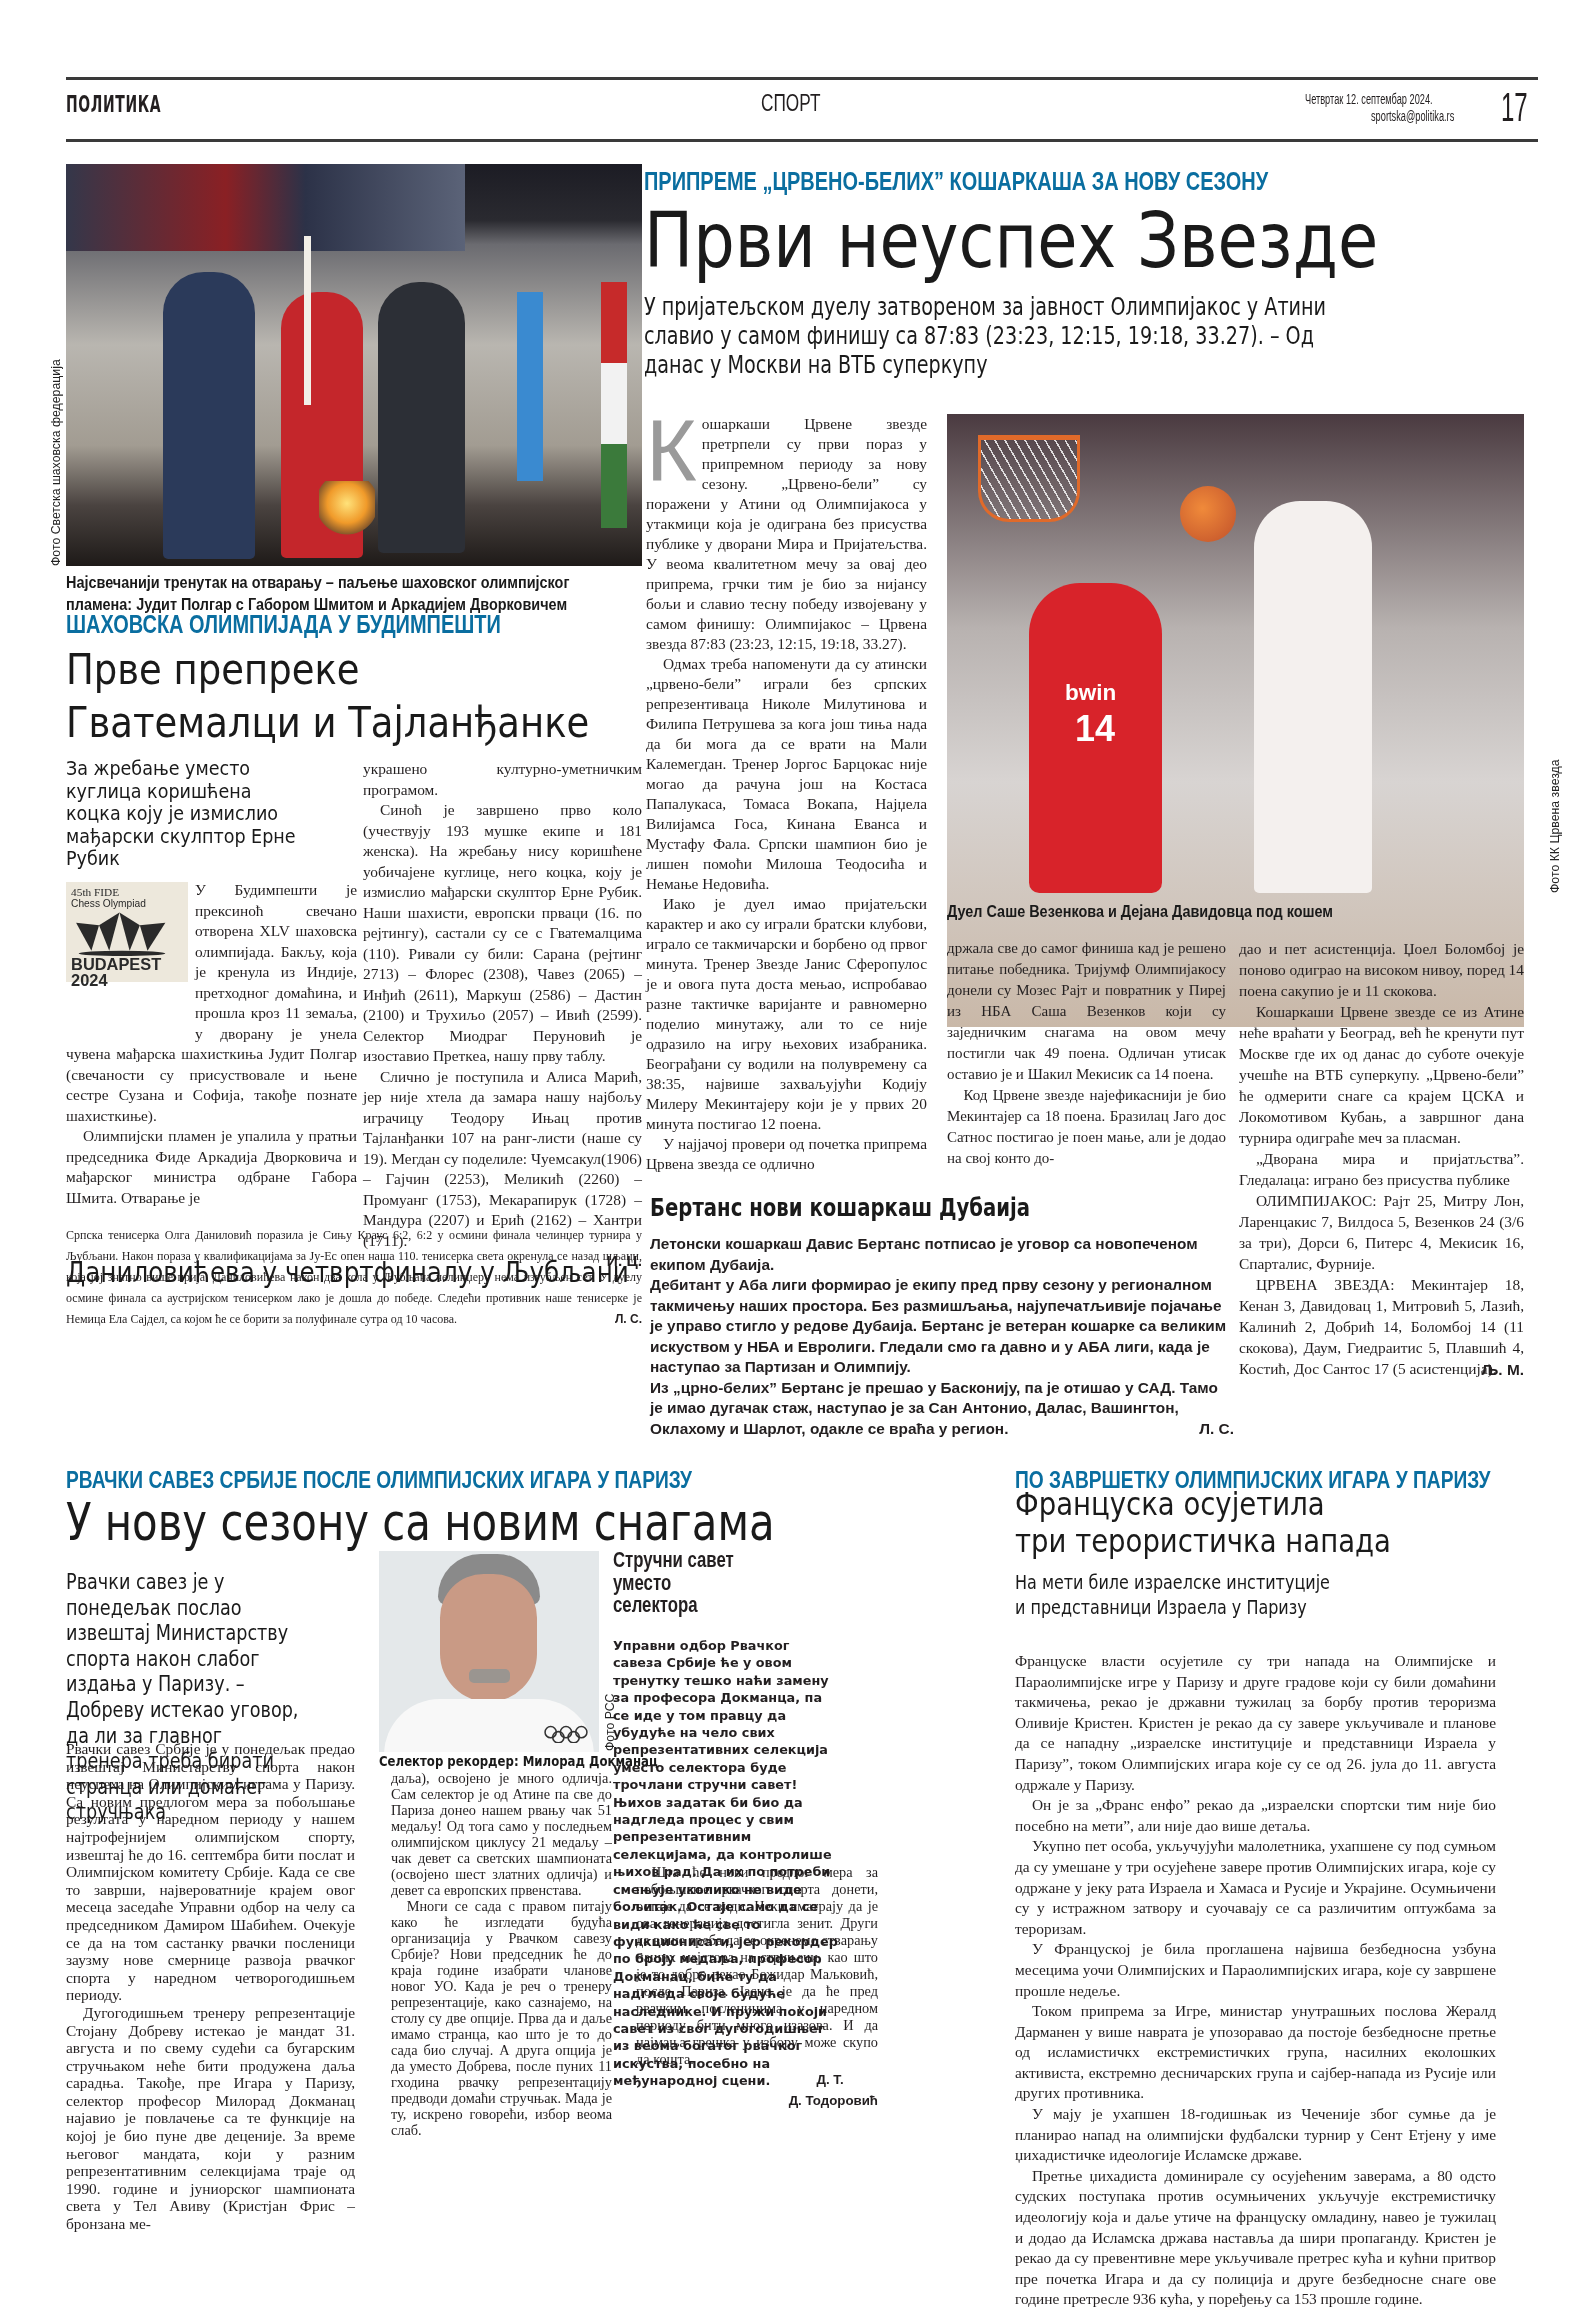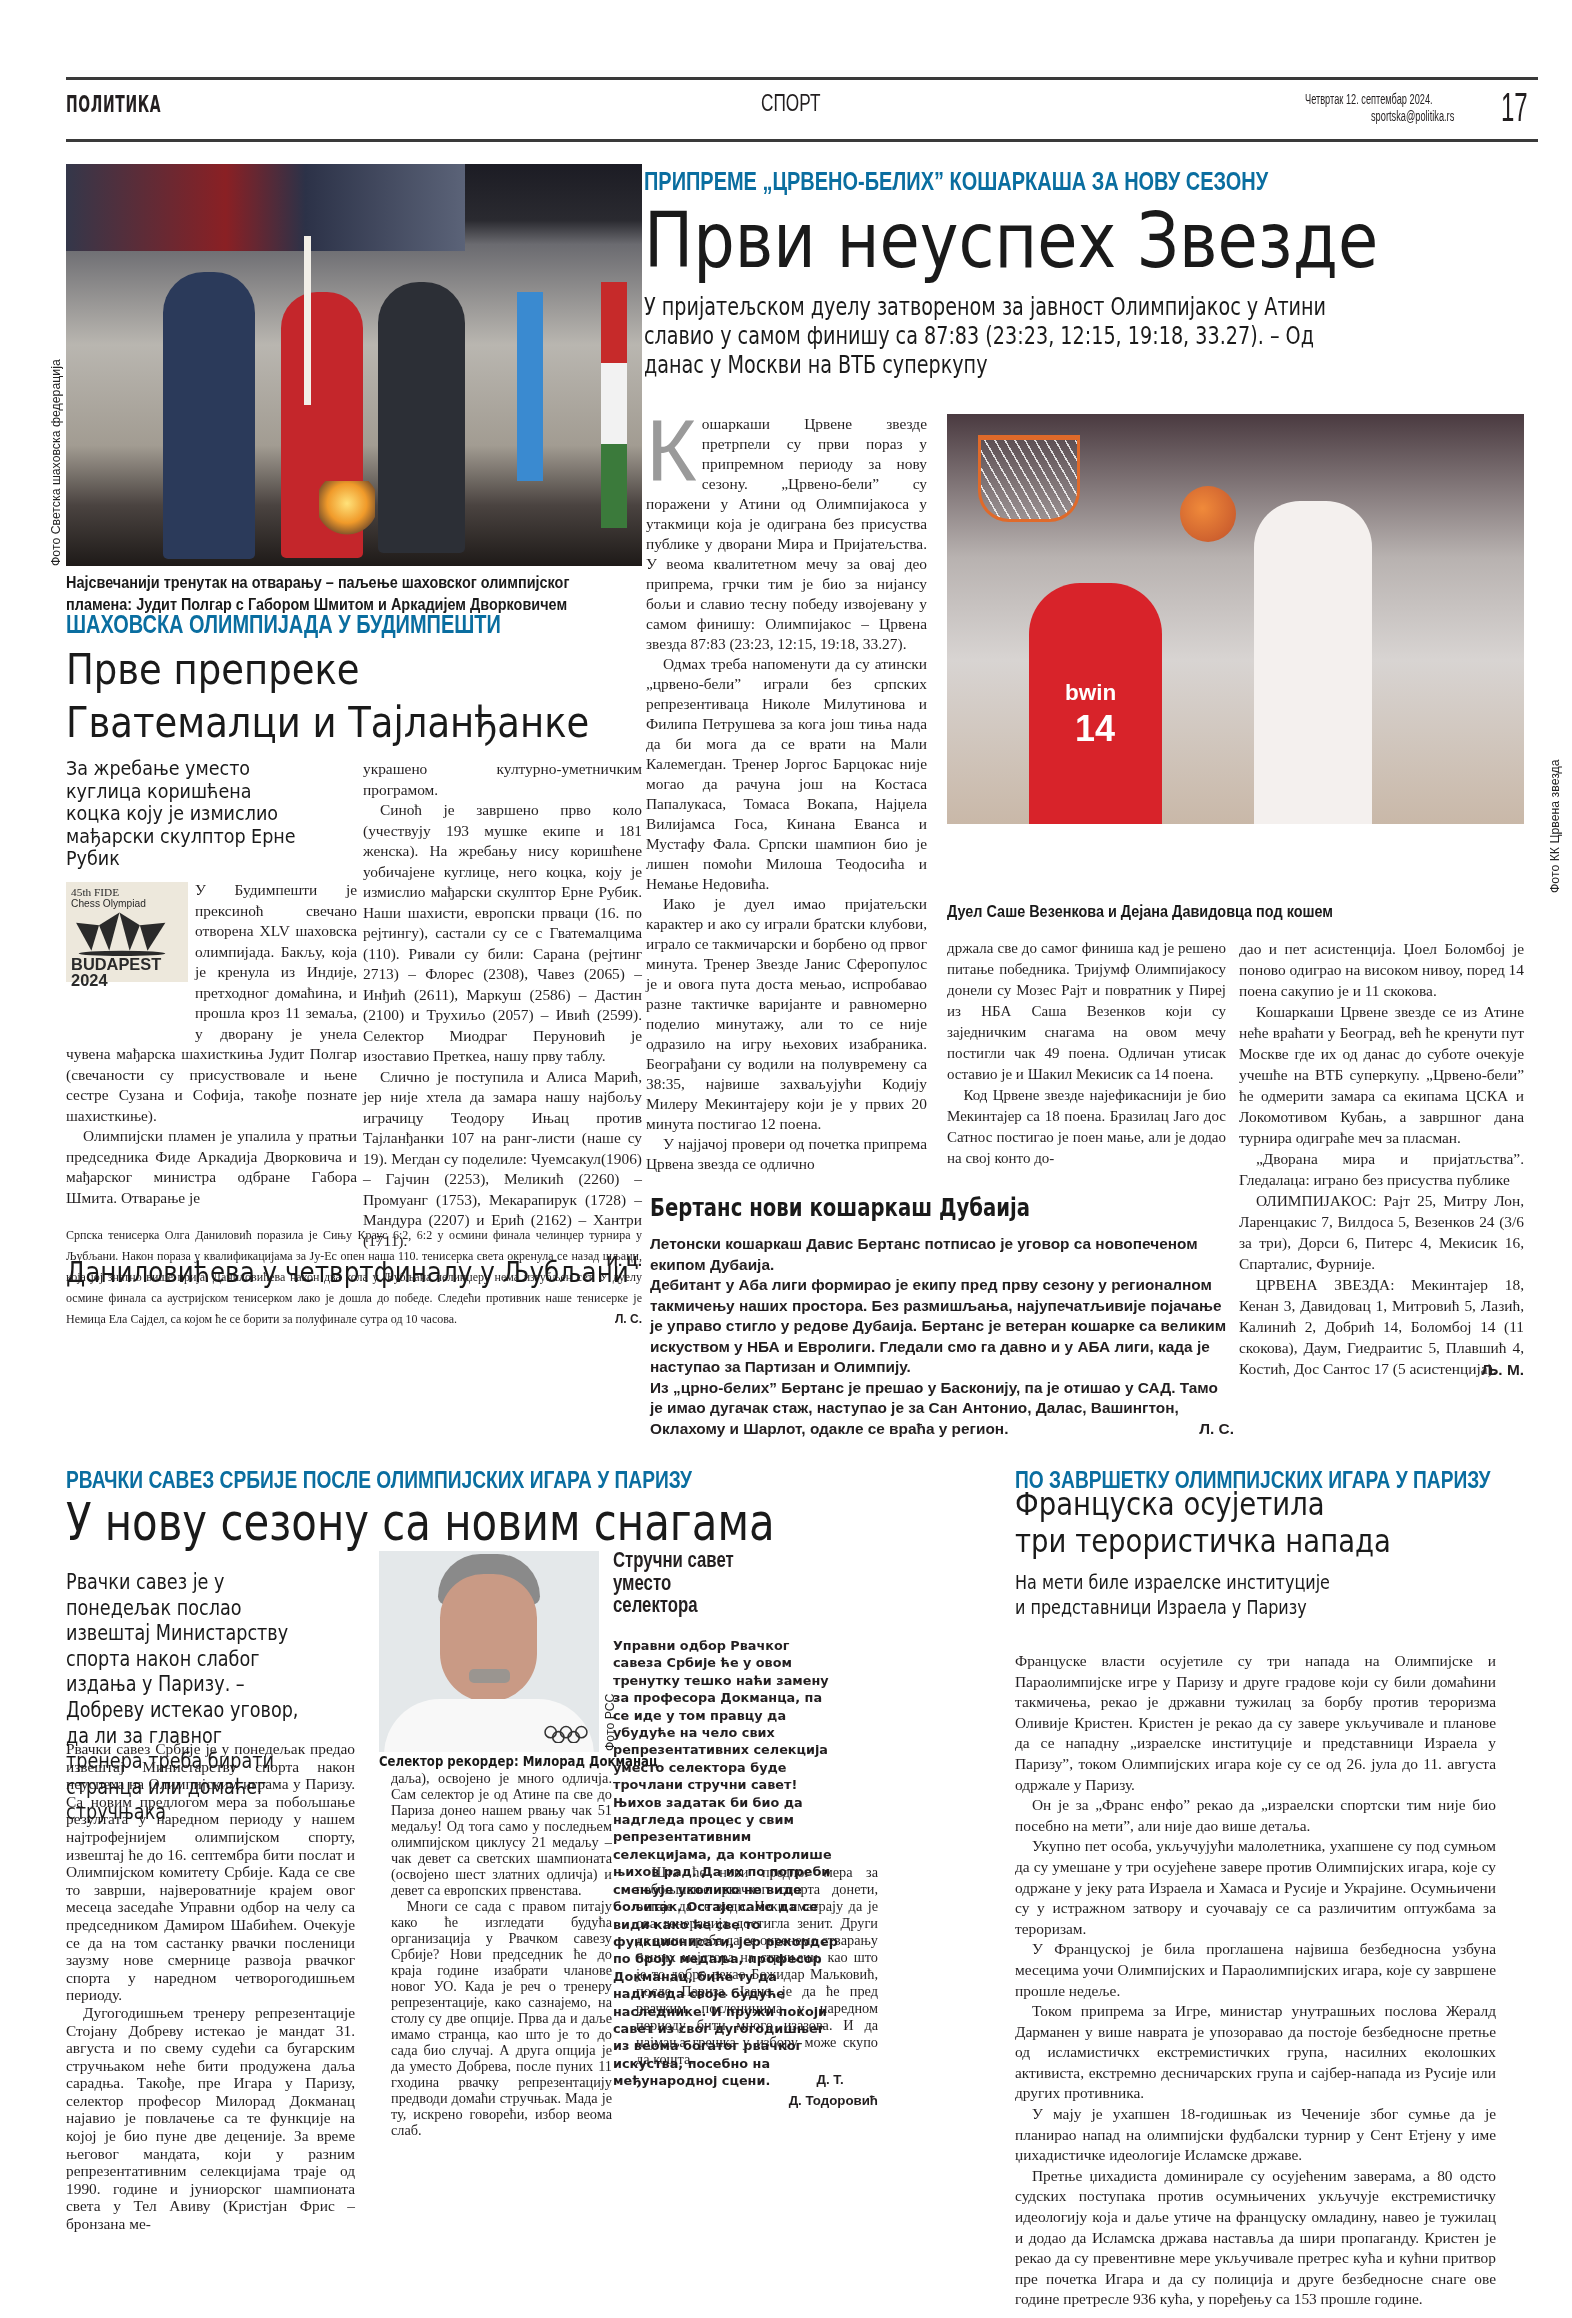--- a/index.html
+++ b/index.html
@@ -86,39 +86,39 @@
 <div class="abs dek" style="left:644px;top:292px;width:901px;font-size:24.6px;line-height:29px;transform:scaleX(0.78);transform-origin:left top;">У пријатељском дуелу затвореном за јавност Олимпијакос у Атини славио у самом финишу са 87:83 (23:23, 12:15, 19:18, 33.27). – Од данас у Москви на ВТБ суперкупу</div>
 
 <div class="abs body" style="left:646px;top:414px;width:281px;font-size:15.4px;line-height:20px;">
   <span class="abs" style="position:relative;float:left;font-family:'Liberation Sans',sans-serif;font-size:87px;line-height:72px;color:#9a9a9a;margin:1px 5.1px 0 0;height:77px;">К</span>
   <p class="noindent">ошаркаши Црвене звезде претрпели су први пораз у припремном периоду за нову сезону. „Црвено-бели” су поражени у Атини од Олимпијакоса у утакмици која је одиграна без присуства публике у дворани Мира и Пријатељства. У веома квалитетном мечу за овај део припрема, грчки тим је био за нијансу бољи и славио тесну победу извојевану у самом финишу: Олимпијакос – Црвена звезда 87:83 (23:23, 12:15, 19:18, 33.27).</p>
   <p>Одмах треба напоменути да су атински „црвено-бели” играли без српских репрезентиваца Николе Милутинова и Филипа Петрушева за кога још тиња нада да би мога да се врати на Мали Калемегдан. Тренер Јоргос Барцокас није могао да рачуна још на Костаса Папалукаса, Томаса Вокапа, Најџела Вилијамса Госа, Кинана Еванса и Мустафу Фала. Српски шампион био је лишен помоћи Милоша Теодосића и Немање Недовића.</p>
   <p>Иако је дуел имао пријатељски карактер и ако су играли братски клубови, играло се такмичарски и борбено од првог минута. Тренер Звезде Јанис Сферопулос је и овога пута доста мењао, испробавао разне тактичке варијанте и равномерно поделио минутажу, али то се није одразило на игру њехових изабраника. Београђани су водили на полувремену са 38:35, највише захваљујући Кодију Милеру Мекинтајеру који је у првих 20 минута постигао 12 поена.</p>
   <p>У најјачој провери од почетка припрема Црвена звезда се одлично</p>
 </div>
 
-<div class="photo" style="left:947px;top:414px;width:577px;height:410px;background:linear-gradient(180deg,#4a3a40 0%,#b8b2b0 35%,#d8d4d2 60%,#c9b8a8 100%);">
+<div class="photo" style="left:947px;top:414px;width:577px;height:613px;background:linear-gradient(180deg,#4a3a40 0%,#b8b2b0 35%,#d8d4d2 60%,#c9b8a8 100%);">
   <div style="position:absolute;left:31px;top:20.5px;width:102px;height:87px;border:3.1px solid #e06a2a;border-top-width:5.1px;border-radius:0 0 31px 31px;background:repeating-linear-gradient(60deg,transparent 0 7.2px,rgba(255,255,255,0.8) 7.2px 8.7px);"></div>
   <div style="position:absolute;left:233px;top:72px;width:56px;height:56px;border-radius:50%;background:radial-gradient(circle at 40% 40%,#f08a3a,#c0502a);"></div>
   <div style="position:absolute;left:82px;top:169px;width:133px;height:310px;background:#d8232a;border-radius:51px 51px 10.2px 10.2px;">
     <div style="position:absolute;left:36px;top:97px;color:#fff;font-family:'Liberation Sans',sans-serif;font-weight:bold;font-size:22.5px;">bwin</div>
     <div style="position:absolute;left:46px;top:125px;color:#fff;font-family:'Liberation Sans',sans-serif;font-weight:bold;font-size:36px;">14</div>
   </div>
   <div style="position:absolute;left:307px;top:87px;width:118px;height:392px;background:#f4f0ee;border-radius:46px 46px 5.1px 5.1px;"></div>
 </div>
 <div class="credit" style="left:1548px;top:893px;">Фото КК Црвена звезда</div>
 <div class="abs caption" style="left:947px;top:901px;font-size:17.4px;white-space:nowrap;transform:scaleX(0.83);transform-origin:left top;">Дуел Саше Везенкова и Дејана Давидовца под кошем</div>
 
 <div class="abs body" style="left:947px;top:938px;width:279px;font-size:15px;line-height:21px;">
   <p class="noindent">држала све до самог финиша кад је решено питање победника. Тријумф Олимпијакосу донели су Мозес Рајт и повратник у Пиреј из НБА Саша Везенков који су заједничким снагама на овом мечу постигли чак 49 поена. Одличан утисак оставио је и Шакил Мекисик са 14 поена.</p>
   <p>Код Црвене звезде најефикаснији је био Мекинтајер са 18 поена. Бразилац Јаго дос Сатнос постигао је поен мање, али је додао на свој конто до-</p>
 </div>
 <div class="abs body" style="left:1239px;top:938px;width:285px;font-size:15.4px;line-height:21px;">
   <p class="noindent">дао и пет асистенција. Џоел Боломбој је поново одиграо на високом нивоу, поред 14 поена сакупио је и 11 скокова.</p>
-  <p>Кошаркаши Црвене звезде се из Атине неће враћати у Београд, већ ће кренути пут Москве где их од данас до суботе очекује учешће на ВТБ суперкупу. „Црвено-бели” ће одмерити замара са екипама ЦСКА и Локомотивом Кубањ, а завршног дана турнира одиграће меч за пласман.</p>
+  <p>Кошаркаши Црвене звезде се из Атине неће враћати у Београд, већ ће кренути пут Москве где их од данас до суботе очекује учешће на ВТБ суперкупу. „Црвено-бели” ће одмерити снаге са крајем ЦСКА и Локомотивом Кубањ, а завршног дана турнира одиграће меч за пласман.</p>
   <p>„Дворана мира и пријатљства”. Гледалаца: играно без присуства публике</p>
   <p>ОЛИМПИЈАКОС: Рајт 25, Митру Лон, Ларенцакис 7, Вилдоса 5, Везенков 24 (3/6 за три), Дорси 6, Питерс 4, Мекисик 16, Спарталис, Фурније.</p>
   <p>ЦРВЕНА ЗВЕЗДА: Мекинтајер 18, Кенан 3, Давидовац 1, Митровић 5, Лазић, Калинић 2, Добрић 14, Боломбој 14 (11 скокова), Даум, Гиедраитис 5, Плавшић 4, Костић, Дос Сантос 17 (5 асистенција).</p>
   <div class="sig" style="margin-top:-20.5px;">Љ. М.</div>
 </div>
 
 <div class="abs headline" style="left:650px;top:1193px;font-size:24.6px;font-weight:bold;transform:scaleX(0.8);">Бертанс нови кошаркаш Дубаија</div>
 <div class="abs" style="left:650px;top:1234px;width:584px;font-family:'Liberation Sans',sans-serif;font-weight:bold;font-size:15.4px;line-height:20.5px;color:#231f20;">
   <p>Летонски кошаркаш Давис Бертанс потписао је уговор са новопеченом екипом Дубаија.</p>
   <p>Дебитант у Аба лиги формирао је екипу пред прву сезону у регионалном такмичењу наших простора. Без размишљања, најупечатљивије појачање је управо стигло у редове Дубаија. Бертанс је ветеран кошарке са великим искуством у НБА и Евролиги. Гледали смо га давно и у АБА лиги, када је наступао за Партизан и Олимпију.</p>

